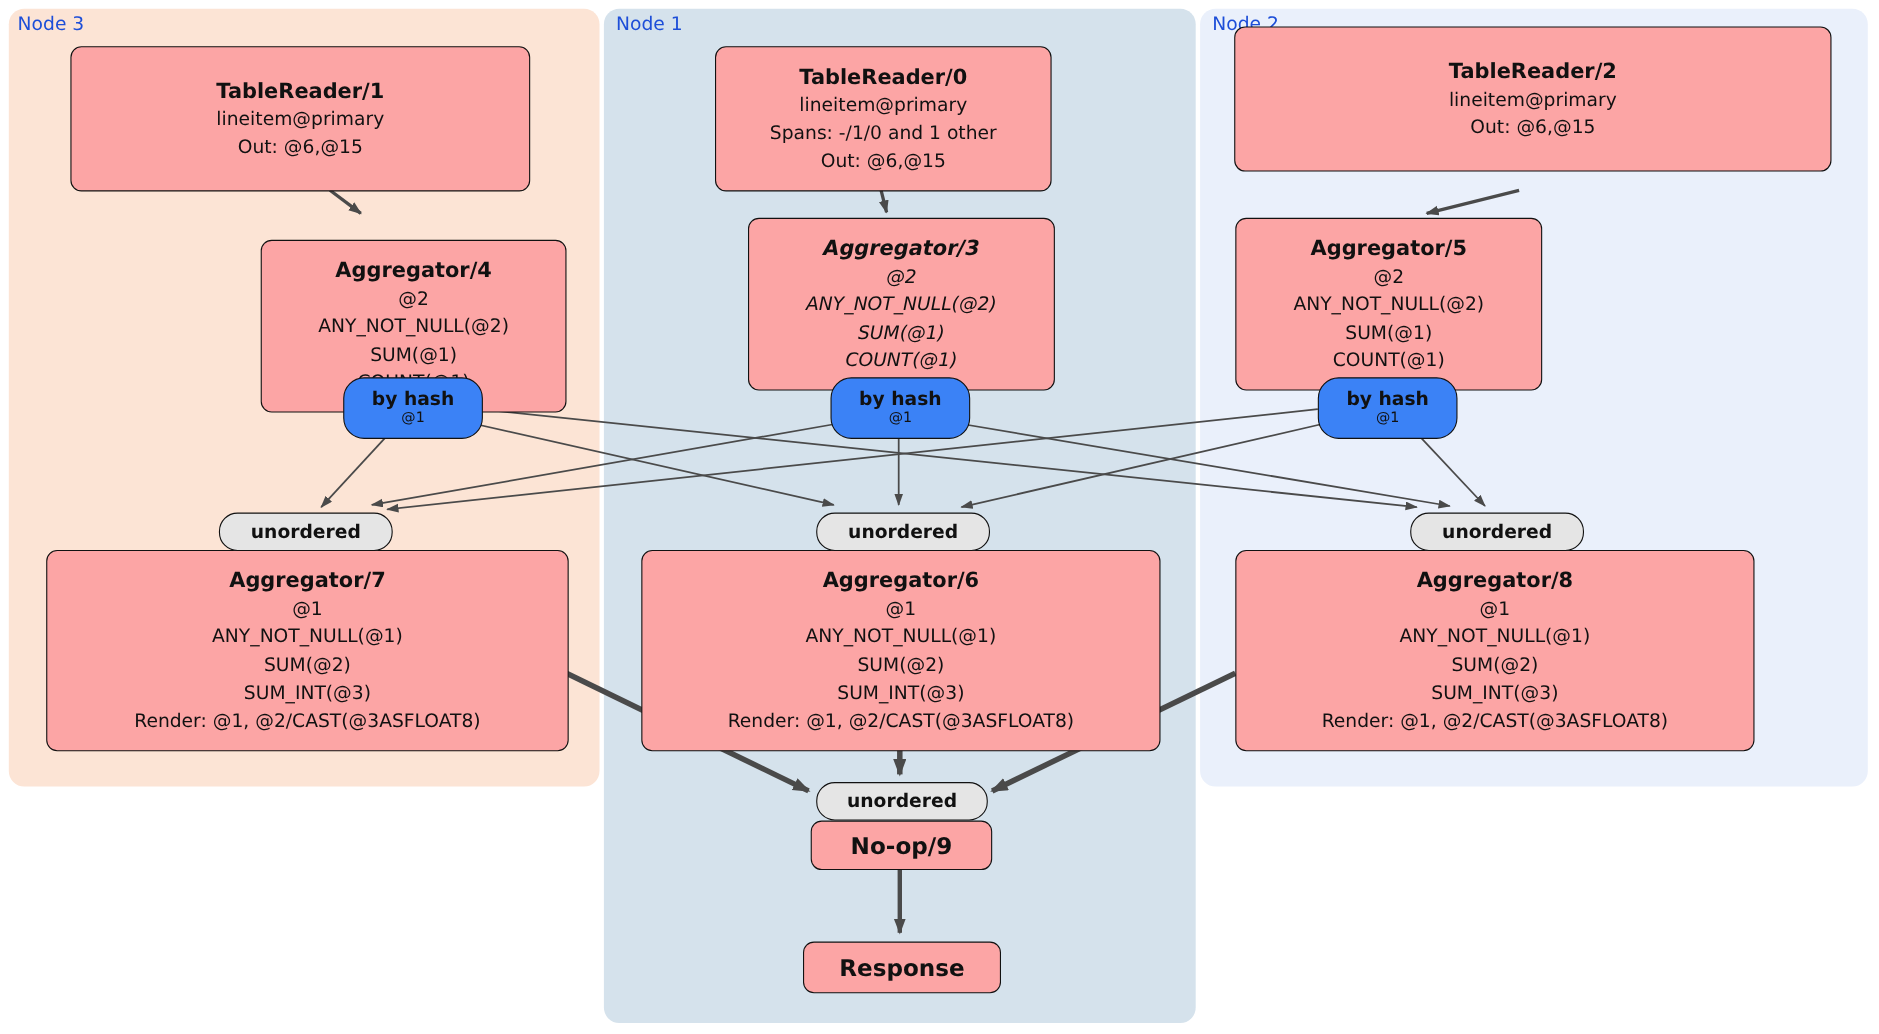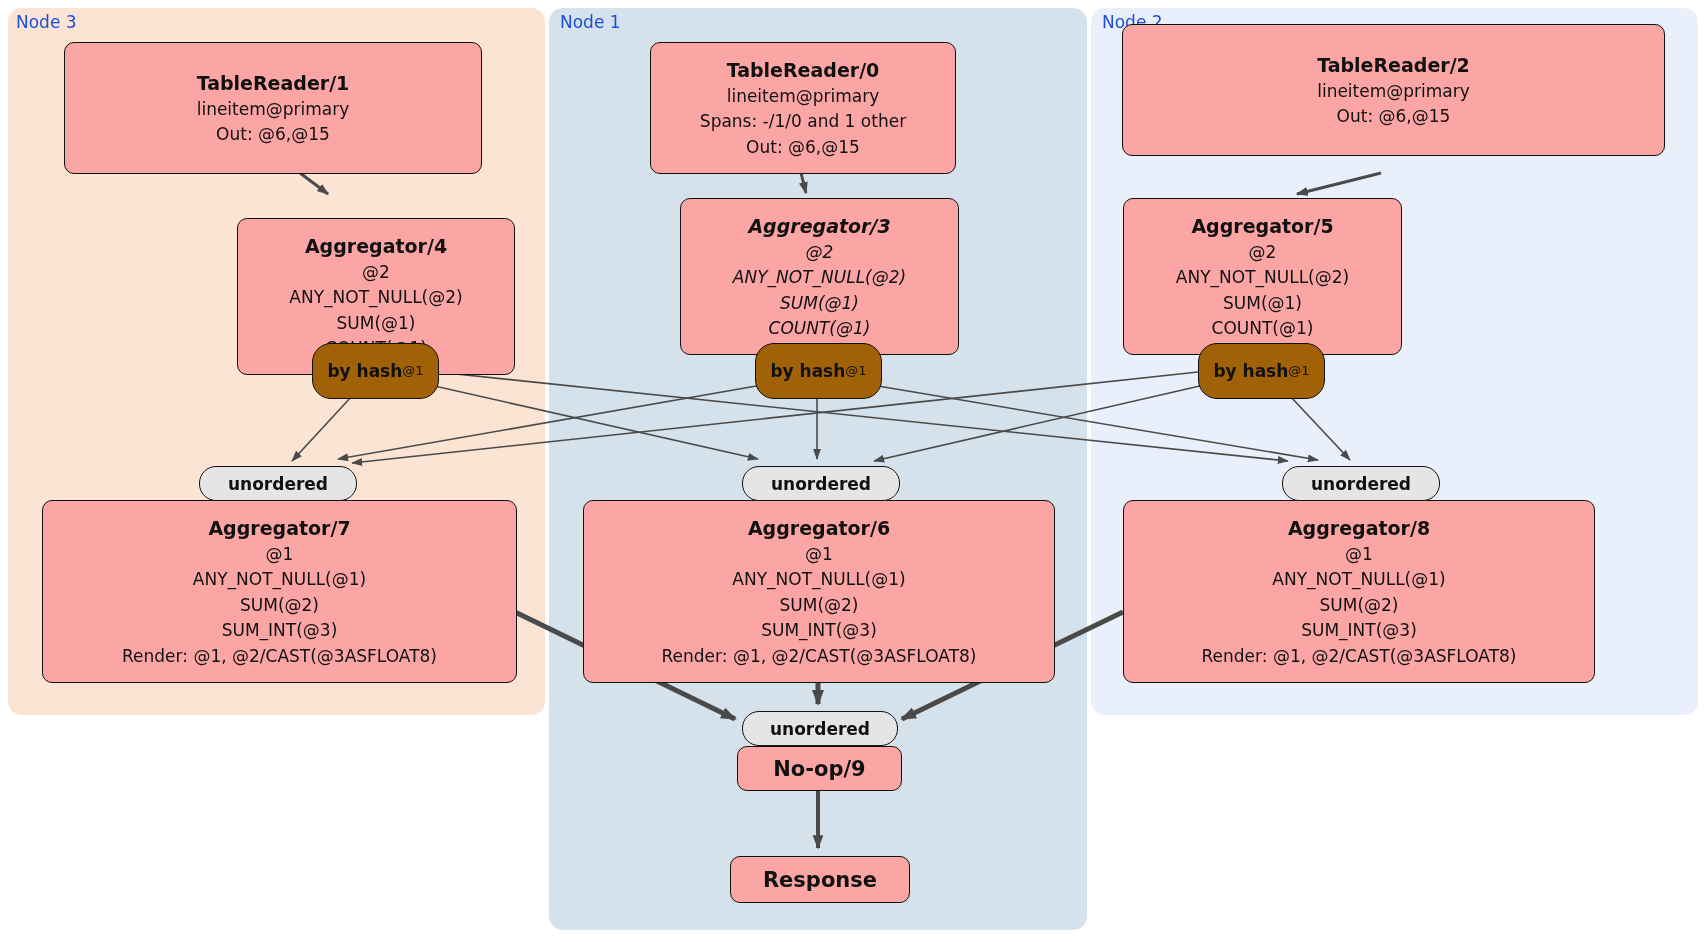--- a/index.html
+++ b/index.html
@@ -12,22 +12,22 @@
   .panel-label{position:absolute;font-size:17px;color:#1d4ed8;z-index:1;}
   #edges{position:absolute;left:0;top:0;z-index:1;pointer-events:none;}
   .box{
     position:absolute;background:#fca5a5;border:1.6px solid #111;border-radius:10px;
     display:flex;flex-direction:column;justify-content:center;align-items:center;
     text-align:center;z-index:2;
   }
   .box .title{font-weight:bold;font-size:19px;line-height:28px;white-space:nowrap;}
   .box .line{font-size:17px;line-height:25.5px;white-space:nowrap;}
   .router{
-    position:absolute;background:#a16207;border:1.6px solid #111;border-radius:19px;
-    display:flex;flex-direction:row;justify-content:center;align-items:center;
+    position:absolute;background:#3b82f6;border:1.6px solid #111;border-radius:19px;
+    display:flex;flex-direction:column;justify-content:center;align-items:center;
     z-index:3;text-align:center;
   }
   .router .rlabel{font-weight:bold;font-size:17px;line-height:20px;}
   .router .rdetail{font-size:13px;line-height:16px;}
   .sync{
     position:absolute;background:#e5e5e5;border:1.6px solid #111;border-radius:17px;
     display:flex;justify-content:center;align-items:center;
     z-index:3;font-weight:bold;font-size:17px;
   }
 </style>

